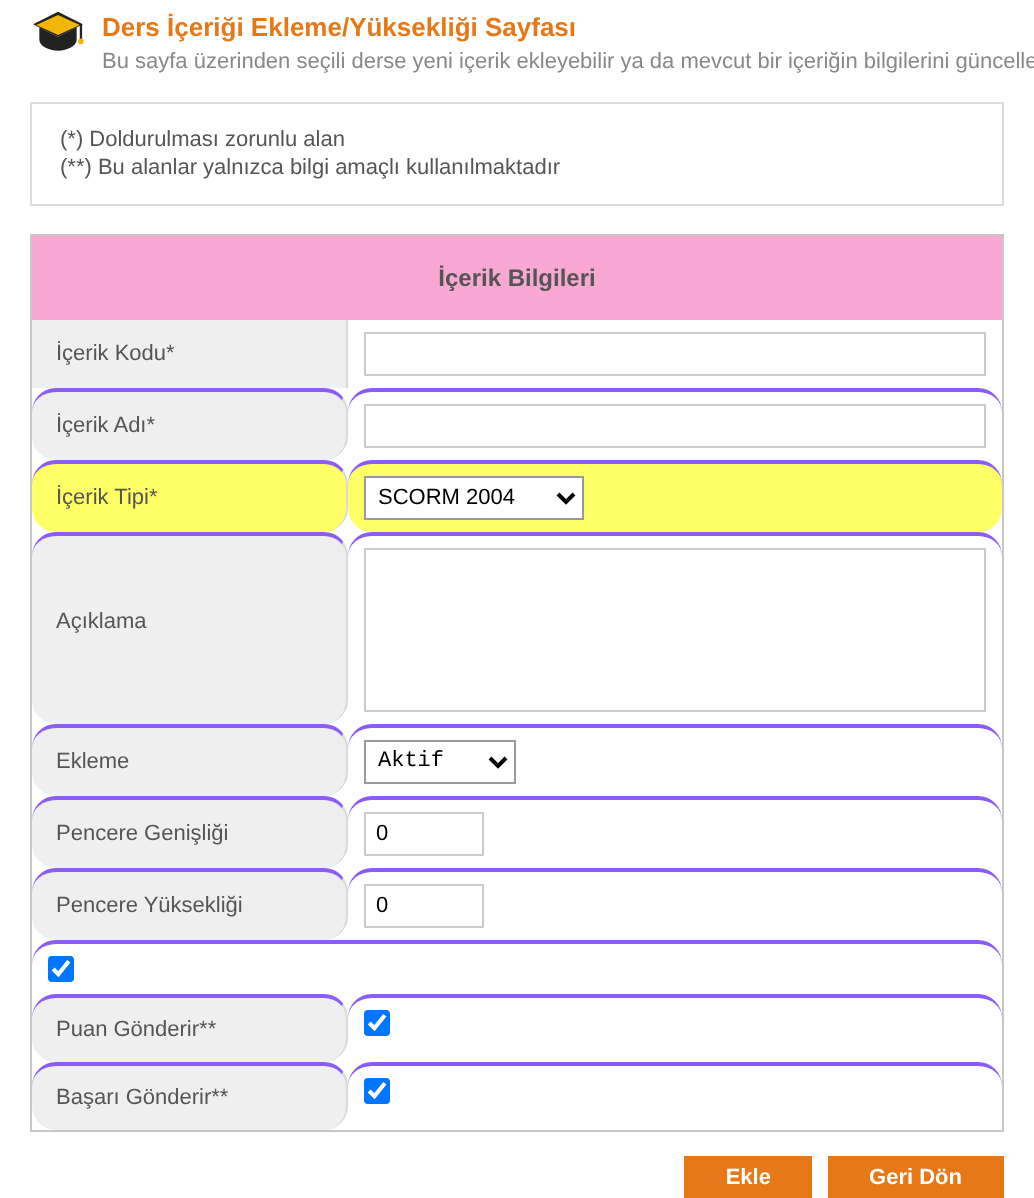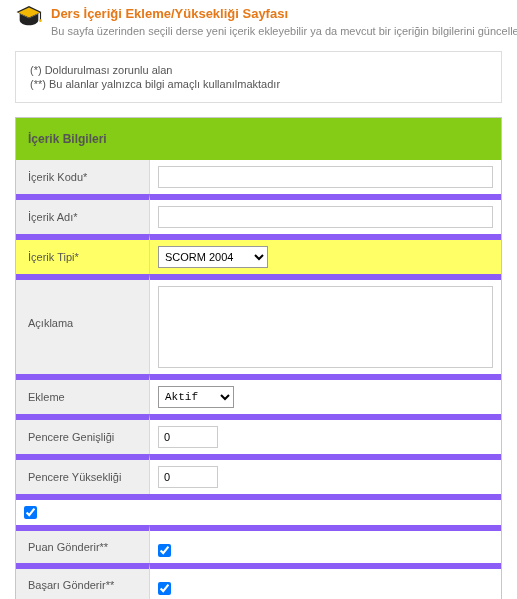--- a/index.html
+++ b/index.html
@@ -41,48 +41,49 @@
     padding: 10px 14px;
     font-size: 11px;
     color: #555;
   }
   .note-box div { margin: 2px 0; }
   .form-wrap {
     margin: 0 15px;
     border: 1px solid #c7c7c7;
   }
   .section-head {
-    background: #84cc16;
+    background: #f9a8d4;
     color: #555;
     font-weight: bold;
     font-size: 12px;
     padding: 14px 12px;
+    text-align: center;
   }
   .row {
     display: flex;
     align-items: stretch;
   }
   .row + .row .label,
-  .row + .row .field { border-top: 6px solid #8b5cf6; }
+  .row + .row .field { border-top: 2px solid #8b5cf6; border-radius: 12px; }
   .label {
-    width: 134px;
+    width: 158px;
     flex-shrink: 0;
     background: #efefef;
     padding: 10px 12px;
     color: #555;
     display: flex;
     align-items: center;
     border-right: 1px solid #d9d9d9;
   }
   .field {
     flex: 1;
     background: #fff;
     padding: 6px 8px;
     display: flex;
-    align-items: flex-end;
+    align-items: flex-start;
   }
   .highlight .label { background: #FFFF66; }
   .highlight .field { background: #FFFF66; }
   .row.textarea-row .label { padding-top: 2px; padding-bottom: 10px; }
   input[type="text"].full {
     width: 100%;
     height: 22px;
     border: 1px solid #ccc;
     padding: 2px 5px;
     font-size: 11px;

